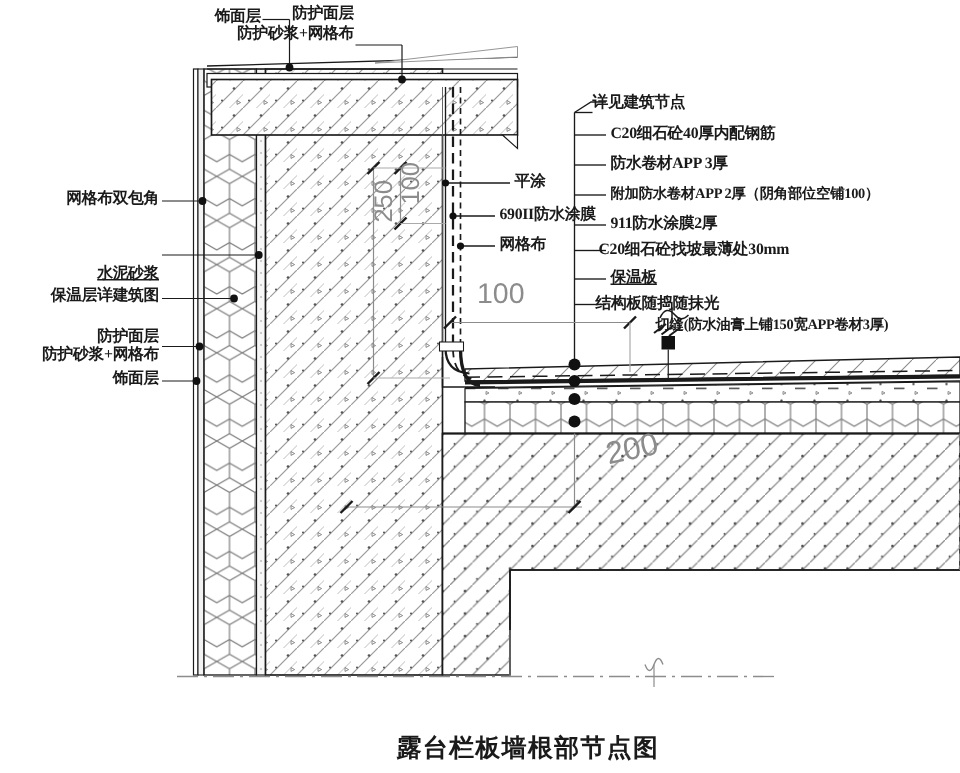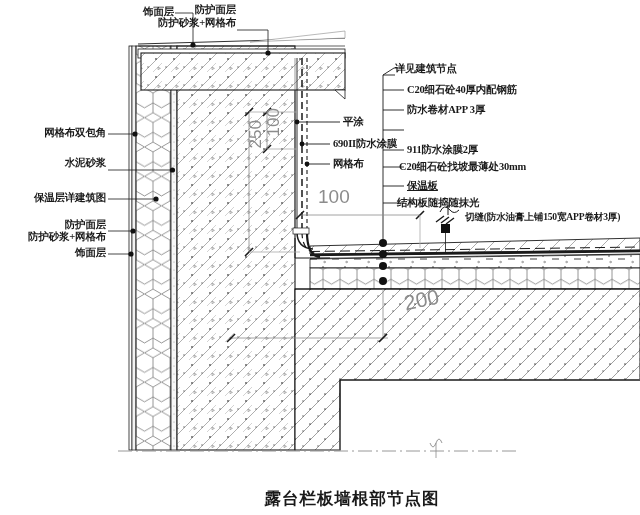--- a/index.html
+++ b/index.html
@@ -215,38 +215,39 @@
       <path d="M 340 420 L 340 451" stroke="#8c8c8c" stroke-width="0.8"></path>
       <path d="M 640 289 L 640 380" stroke="#aaa" stroke-width="0.8" stroke-dasharray="5 3"></path>
     </g>
   </svg>
 
   <div class="lbl r" style="left:98px;top:6px;width:76px;">饰面层</div>
   <div class="lbl r" style="left:150px;top:4px;width:86px;">防护面层</div>
   <div class="lbl r" style="left:120px;top:17px;width:116px;">防护砂浆+网格布</div>
 
   <div class="lbl r" style="left:10px;top:127px;width:96px;">网格布双包角</div>
-  <div class="lbl r" style="left:10px;top:157px;width:96px;">水泥砂浆</div>
+  <div class="lbl r" style="left:10px;top:177px;width:96px;text-decoration:underline;">水泥砂浆</div>
   <div class="lbl r" style="left:6px;top:192px;width:100px;">保温层详建筑图</div>
   <div class="lbl r" style="left:10px;top:219px;width:96px;">防护面层</div>
   <div class="lbl r" style="left:2px;top:231px;width:104px;">防护砂浆+网格布</div>
   <div class="lbl r" style="left:10px;top:247px;width:96px;">饰面层</div>
 
   <div class="lbl" style="left:343px;top:116px;">平涂</div>
   <div class="lbl" style="left:333px;top:138px;">690II防水涂膜</div>
   <div class="lbl" style="left:333px;top:158px;">网格布</div>
 
   <div class="lbl" style="left:395px;top:63px;">详见建筑节点</div>
   <div class="lbl" style="left:407px;top:84px;">C20细石砼40厚内配钢筋</div>
   <div class="lbl" style="left:407px;top:104px;">防水卷材APP  3厚</div>
+  <div class="lbl small" style="left:407px;top:124px;">附加防水卷材APP  2厚（阴角部位空铺100）</div>
   <div class="lbl" style="left:407px;top:144px;">911防水涂膜2厚</div>
   <div class="lbl" style="left:383px;top:161px;margin-left:16px;">C20细石砼找坡最薄处30mm</div>
   <div class="lbl" style="left:407px;top:180px;text-decoration:underline;">保温板</div>
   <div class="lbl" style="left:397px;top:197px;">结构板随捣随抹光</div>
-  <div class="lbl small" style="left:437px;top:211px;margin-left:28px;">切缝(防水油膏上铺150宽APP卷材3厚)</div>
+  <div class="lbl small" style="left:437px;top:211px;">切缝(防水油膏上铺150宽APP卷材3厚)</div>
 
   <div class="dimtxt v" style="left:246px;top:120px;transform:rotate(-90deg) translate(-100%,0);">250</div>
   <div class="dimtxt v" style="left:264px;top:108px;transform:rotate(-90deg) translate(-100%,0);">100</div>
   <div class="dimtxt" style="left:318px;top:186px;font-size:19px;">100</div>
   <div class="dimtxt" style="left:404px;top:288px;font-size:21px;transform:rotate(-12deg);">200</div>
 
   <div class="title" style="top:488px;margin-left:32px;">露台栏板墙根部节点图</div>
 
 </div>
 

